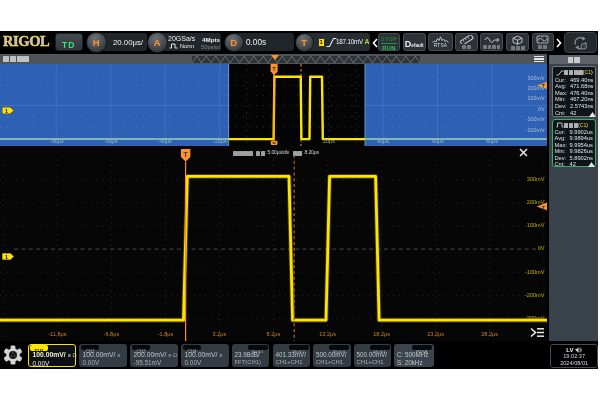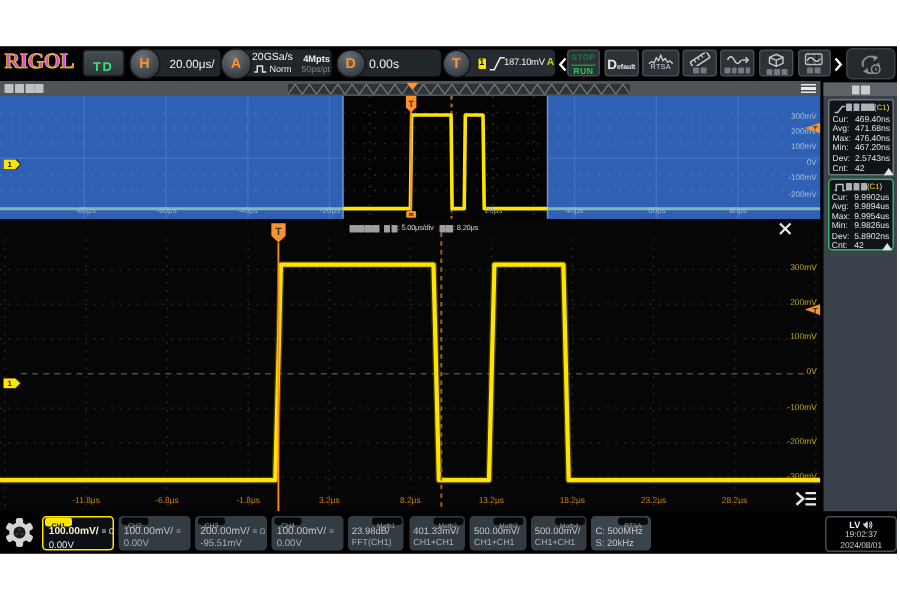--- a/index.html
+++ b/index.html
@@ -3,21 +3,21 @@
 <style>
 html,body{margin:0;padding:0;background:#fff;width:600px;height:400px;overflow:hidden}
 *{box-sizing:border-box;font-family:"Liberation Sans",sans-serif}
 .abs{position:absolute}
 .cj{display:inline-block;background:currentColor;opacity:.73;border-radius:.5px;vertical-align:middle}
 </style></head>
 <body>
 <div class="abs" style="left:0;top:31px;width:598px;height:337.6px;background:#000">
 
 <div class="abs" id="toolbar" style="left:0;top:0;width:598px;height:23px;background:#000">
-  <div class="abs" style="left:3px;top:3.5px;width:49px;height:13px;font:bold 14.5px 'Liberation Serif',serif;color:#d946ef;letter-spacing:-.4px;-webkit-text-stroke:.45px #ffe600;line-height:12px">RIGOL</div>
+  <div class="abs" style="left:3px;top:3.5px;width:49px;height:13px;font:bold 14.5px 'Liberation Serif',serif;color:#c4b5fd;letter-spacing:-.4px;-webkit-text-stroke:.45px #ffe600;line-height:12px">RIGOL</div>
 
   <div class="abs" style="left:54.5px;top:2px;width:28.5px;height:18px;border-radius:3px;background:linear-gradient(#454c52,#30363b);border:1px solid #1a1e21;text-align:center;line-height:17px"><span style="font-size:8.5px;font-weight:bold;color:#3ce07e;letter-spacing:1px">TD</span></div>
 
   <div class="abs" style="left:94px;top:2.2px;width:53px;height:17.6px;background:#21262b;border-radius:3px"></div>
   <div class="abs" style="left:86px;top:1px;width:20.5px;height:20.5px;border-radius:50%;background:radial-gradient(circle at 40% 28%,#6a7178,#34393f 80%);border:1px solid #14171a;display:flex;align-items:center;justify-content:center">
         <span style="font-size:9.5px;font-weight:bold;color:#ff9328">H</span>
       </div>
   <div class="abs" style="left:109px;top:7px;width:38px;font-size:7.8px;color:#f2f4f4;text-align:center">20.00μs/</div>
 
   <div class="abs" style="left:155px;top:2.2px;width:66px;height:17.6px;background:#21262b;border-radius:3px"></div>

